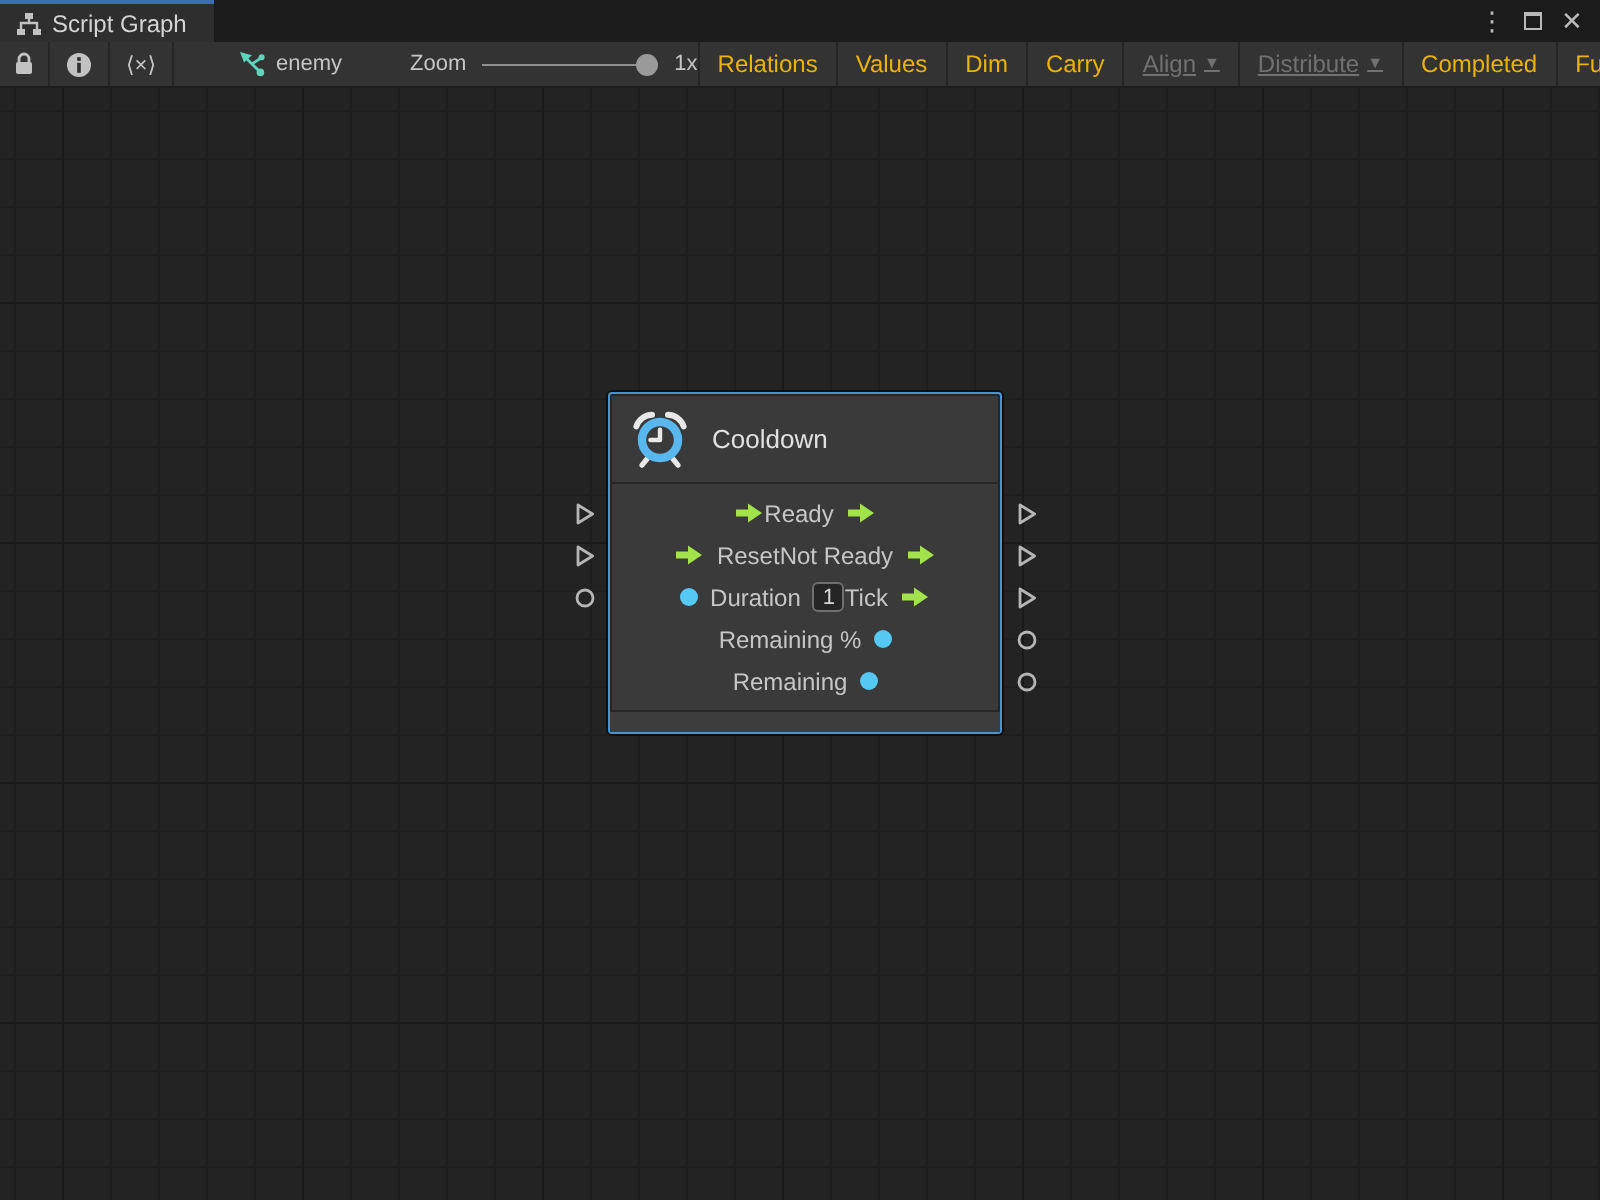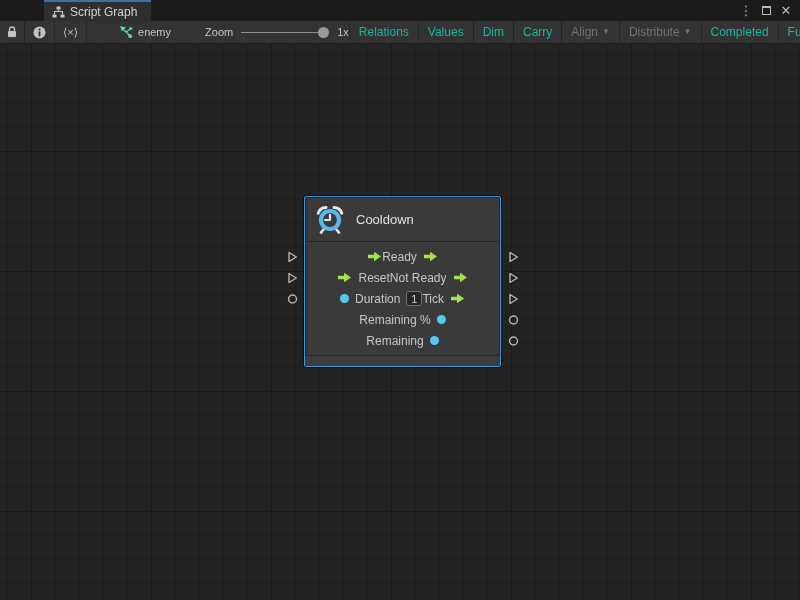--- a/index.html
+++ b/index.html
@@ -1,37 +1,37 @@
 <!DOCTYPE html>
 <html><head>
 <meta charset="utf-8">
 <style>
   * { margin:0; padding:0; box-sizing:border-box; }
   html,body { width:800px; height:600px; overflow:hidden; }
   body { font-family:"Liberation Sans", sans-serif; background:#232323; position:relative; }
 
   
   .tabbar { position:absolute; left:0; top:0; width:800px; height:21px; background:#1b1b1b; display:flex; align-items:stretch; }
-  .tab { display:flex; align-items:center; gap:5px; padding:0 14px 0 8px; background:#2e2e2e; border-top:2px solid #3d6fae; min-width:104px;margin-left:44px; }
+  .tab { display:flex; align-items:center; gap:5px; padding:0 14px 0 8px; background:#2e2e2e; border-top:2px solid #3d6fae; min-width:104px; }
   .tab-label { color:#d4d4d4; font-size:12px; white-space:nowrap; }
   .win-controls { margin-left:auto; display:flex; align-items:center; gap:4px; padding-right:6px; }
   .win-btn { color:#b9b9b9; font-size:13px; width:16px; height:16px; display:flex; align-items:center; justify-content:center; cursor:default; }
   .maximize-glyph { width:9px; height:9px; border:1px solid #b9b9b9; border-top-width:2px; }
 
   
   .toolbar { position:absolute; left:0; top:21px; width:800px; height:23px; background:#333333; border-bottom:1px solid #1d1d1d; display:flex; align-items:stretch; font-size:11px; color:#c6c6c6; }
   .tb-btn { display:flex; align-items:center; justify-content:center; padding:0 8px; border-right:1px solid #252525; cursor:default; }
   .breadcrumb { display:flex; align-items:center; gap:5px; padding:0 8px; margin-left:24px; }
   .zoom-wrap { display:flex; align-items:center; margin-left:26px; gap:8px; }
   .slider { position:relative; width:88px; height:11px; }
   .slider-track { position:absolute; left:0; right:0; top:5px; height:1px; background:#8f8f8f; }
   .slider-handle { position:absolute; right:0; top:0; width:11px; height:11px; border-radius:50%; background:#9a9a9a; }
   .view-group { margin-left:auto; display:flex; align-items:stretch; }
-  .view-btn { display:flex; align-items:center; gap:4px; padding:0 9px; border-left:1px solid #242424; font-size:12px; color:#14b8a6; white-space:nowrap; cursor:default; }
-  .view-btn.disabled { color:#717171; }
+  .view-btn { display:flex; align-items:center; gap:4px; padding:0 9px; border-left:1px solid #242424; font-size:12px; color:#eab308; white-space:nowrap; cursor:default; }
+  .view-btn.disabled { color:#717171;text-decoration:underline; }
   .dd-arrow { font-size:8px; line-height:1; }
 
   
   .graph { position:absolute; left:0; top:44px; width:800px; height:556px; background-color:#232323;
     background-image:
       linear-gradient(#191919 1px, transparent 1px),
       linear-gradient(90deg, #191919 1px, transparent 1px),
       linear-gradient(#1e1e1e 1px, transparent 1px),
       linear-gradient(90deg, #1e1e1e 1px, transparent 1px);
     background-size:120px 120px,120px 120px,24px 24px,24px 24px;

